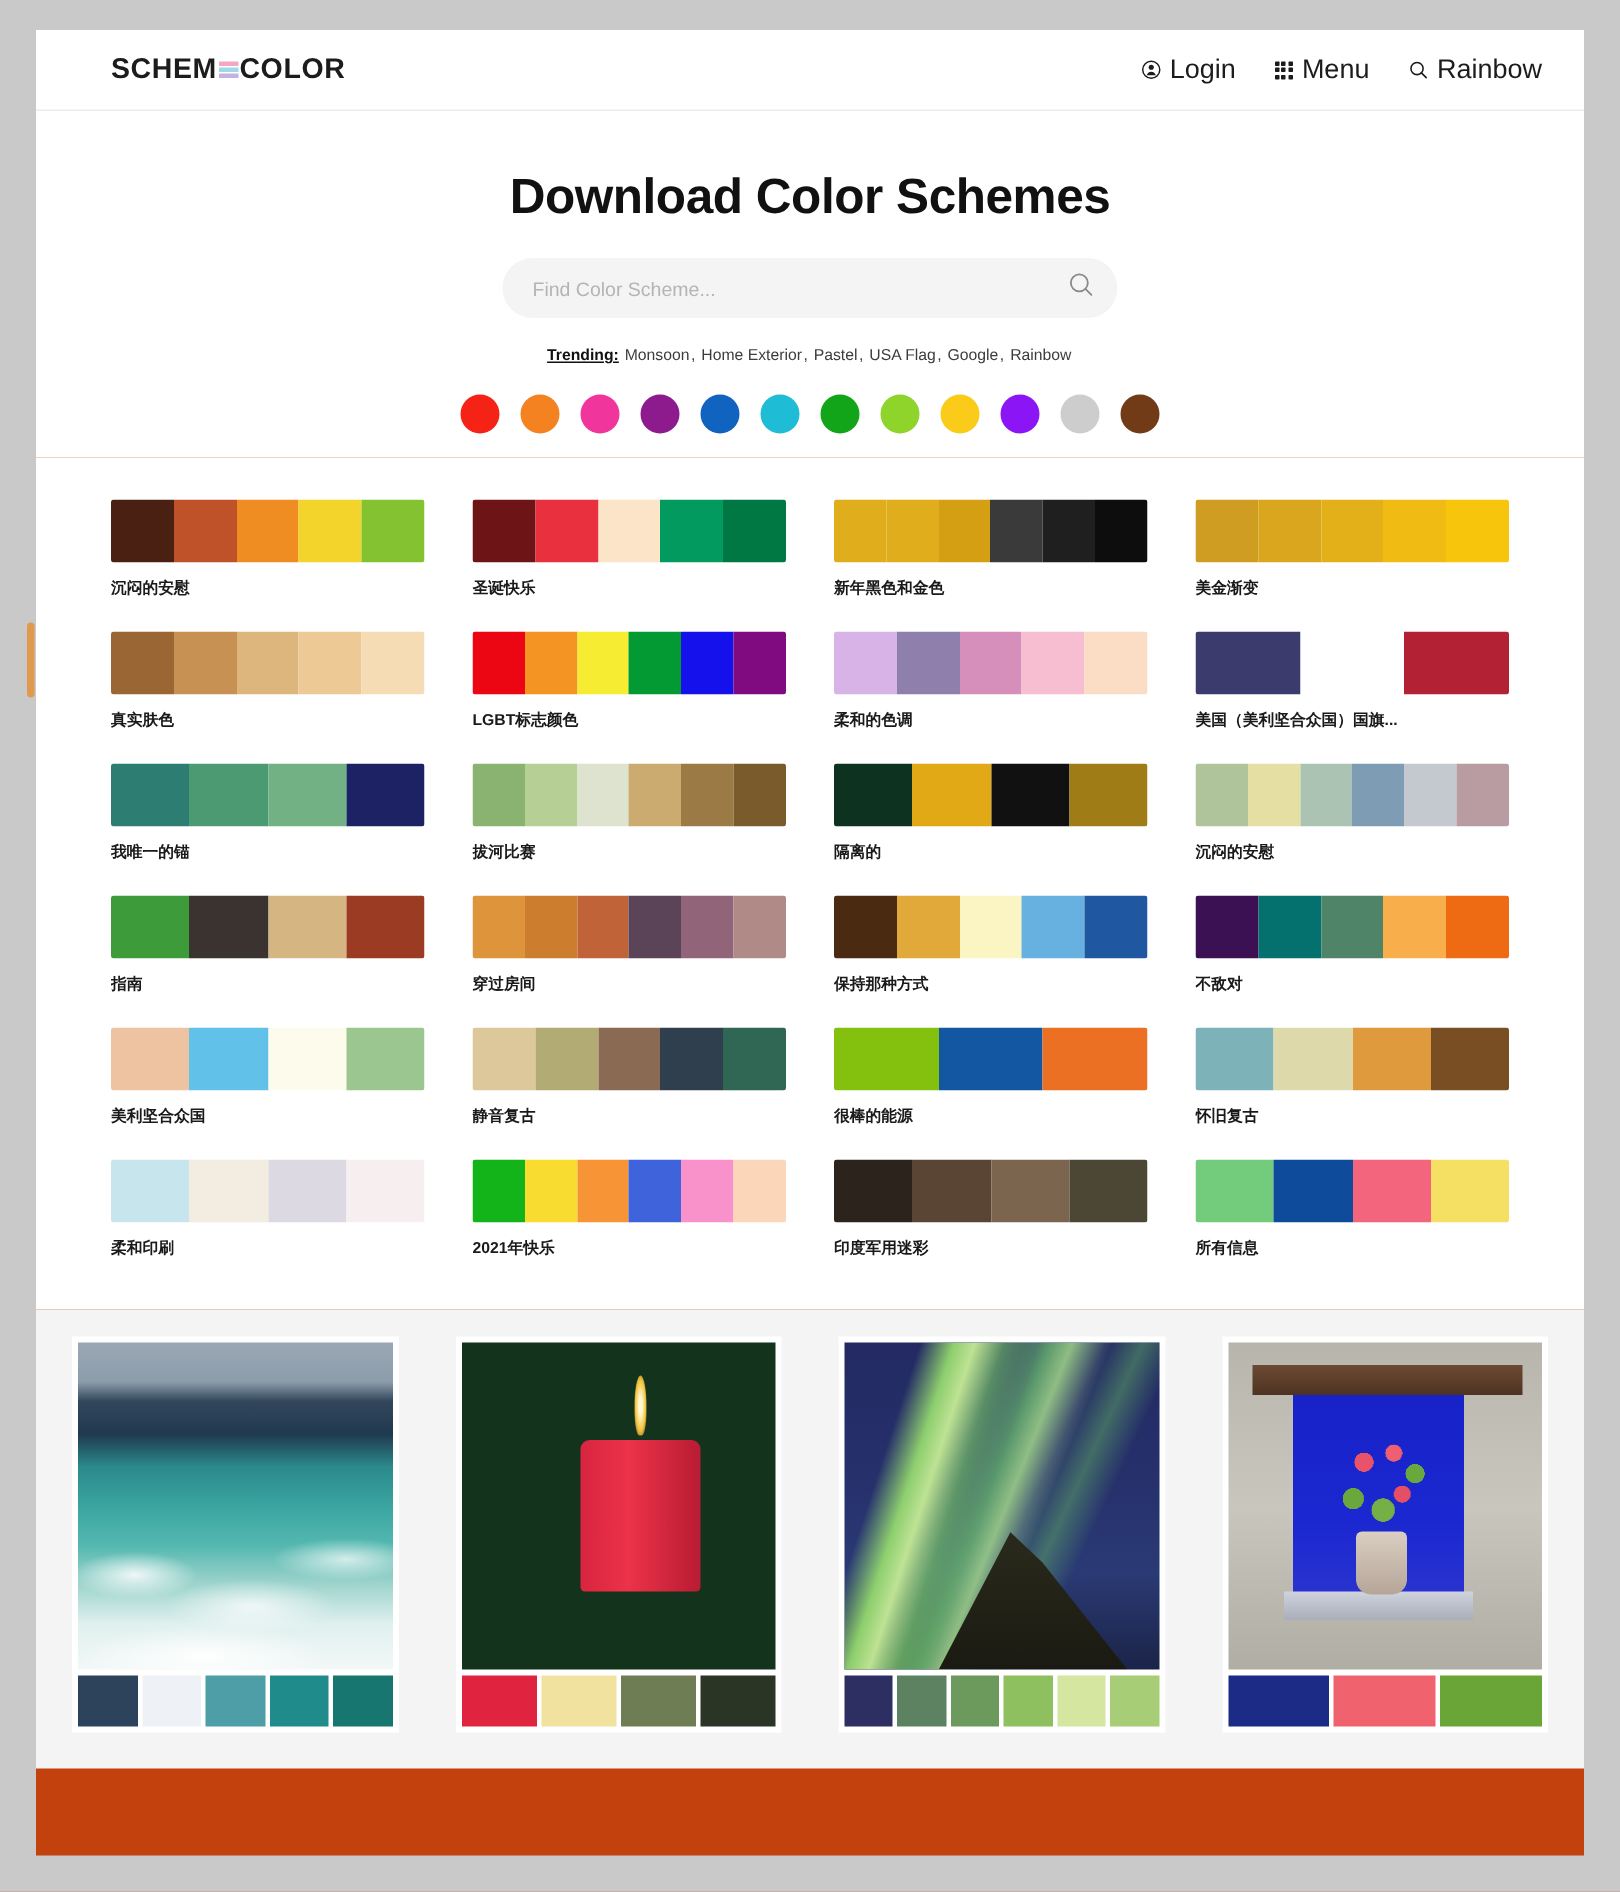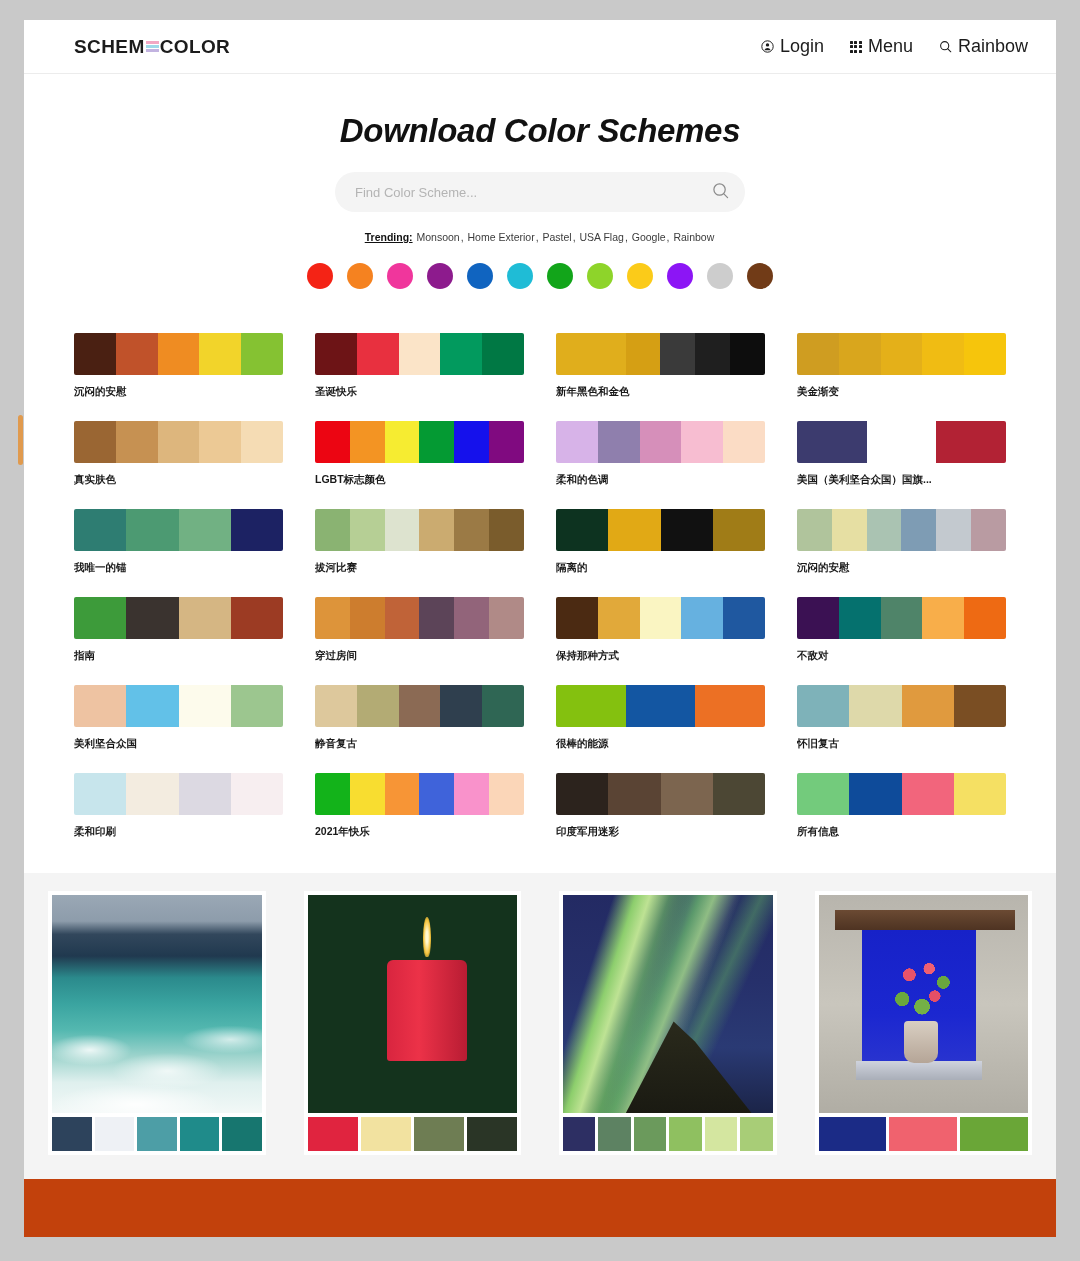--- a/index.html
+++ b/index.html
@@ -82,21 +82,20 @@
   .grid-icon span { background: #1c1c1c; width: 3px; height: 3px; border-radius: 0.5px; }
 
   
   .hero { padding: 38px 0 16px 0; text-align: center; background: #fff; }
   .hero h1 {
     font-size: 33px;
     font-weight: bold;
     color: #111;
     letter-spacing: -0.3px;
     margin-bottom: 22px;
-    font-style: italic;
   }
   .search-wrap {
     width: 410px;
     height: 40px;
     margin: 0 auto;
     background: #f4f4f4;
     border-radius: 22px;
     display: flex;
     align-items: center;
     padding: 0 16px 0 20px;

